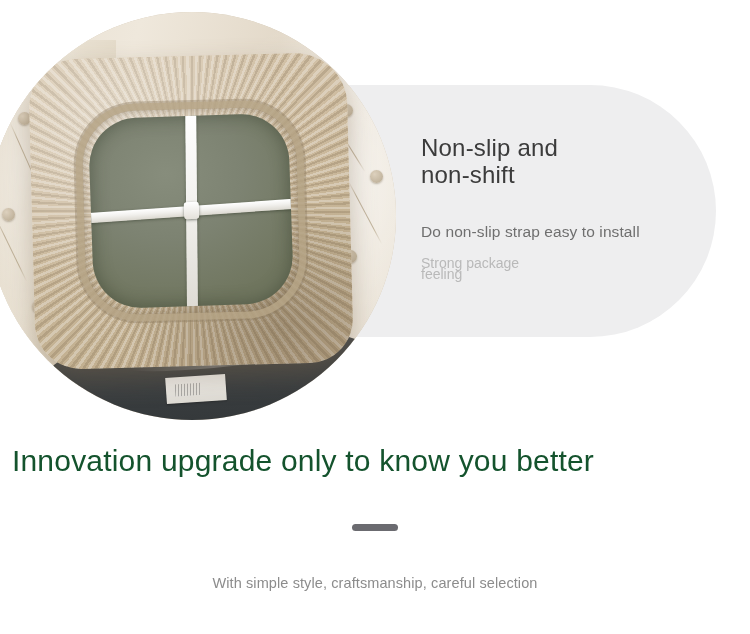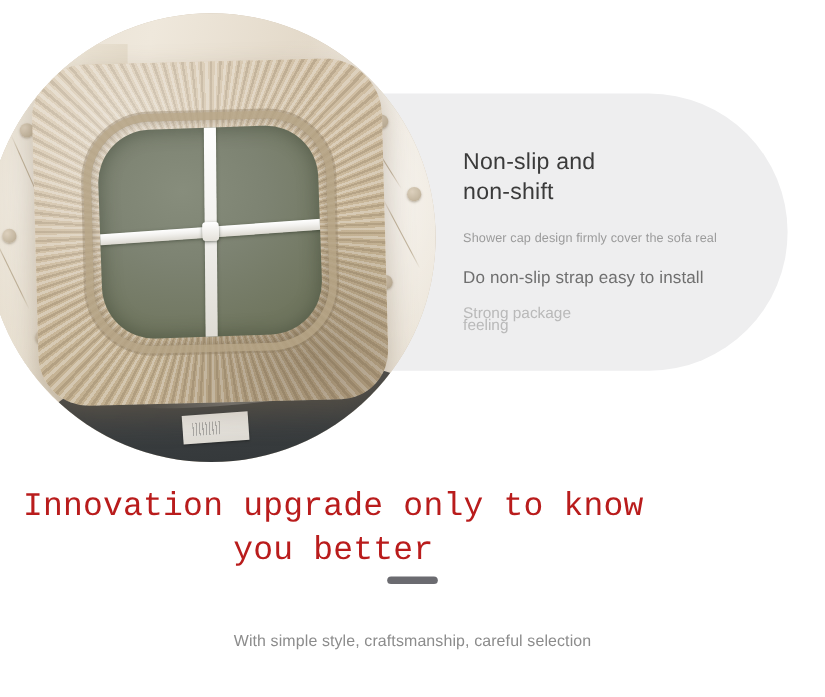--- a/index.html
+++ b/index.html
@@ -211,37 +211,37 @@
 
   
   .copy {
     position: absolute;
     left: 421px;
     top: 134px;
     width: 290px;
     z-index: 3;
   }
   .copy-heading {
-    font-size: 21px;
+    font-size: 24px;
     line-height: 27px;
     color: #3b3b3b;
     font-weight: 400;
     letter-spacing: .2px;
     white-space: pre-line;
     margin: 0;
   }
   .copy-sub {
     margin-top: 23px;
     font-size: 11.5px;
     color: #9b9b9b;
     letter-spacing: .1px;
     white-space: nowrap;
   }
   .copy-feature {
-    margin-top: 21px;
+    margin-top: 35px;
     font-size: 15.5px;
     color: #6f6f6f;
     letter-spacing: .1px;
     white-space: nowrap;
   }
   .copy-note {
     margin-top: 17px;
     font-size: 14px;
     line-height: 11px;
     color: #b9b9b9;
@@ -250,24 +250,23 @@
 
   
   .headline {
     position: absolute;
     left: 0;
     top: 441px;
     width: 606px;
     text-align: center;
     font-size: 30px;
     line-height: 40px;
-    color: #b91c1c;
+    color: #14532d;
     letter-spacing: .2px;
     z-index: 3;
-    font-family: Liberation Mono, monospace;
   }
   .divider {
     position: absolute;
     left: 50%;
     top: 524px;
     width: 46px;
     height: 7px;
     margin-left: -23px;
     border-radius: 4px;
     background: #6b6b70;
@@ -328,21 +327,20 @@
         </div>
       </div>
 
       <div class="circle-vignette"></div>
     </div>
   </div>
 
   <div class="copy">
     <div class="copy-heading">Non-slip and
 non-shift</div>
-    <div class="copy-sub">Shower cap design firmly cover the sofa real</div>
     <div class="copy-feature">Do non-slip strap easy to install</div>
     <div class="copy-note">Strong package
 feeling</div>
   </div>
 
   <div class="headline">Innovation upgrade only to know you better</div>
 
   <div class="divider"></div>
 
   <div class="subcopy">

